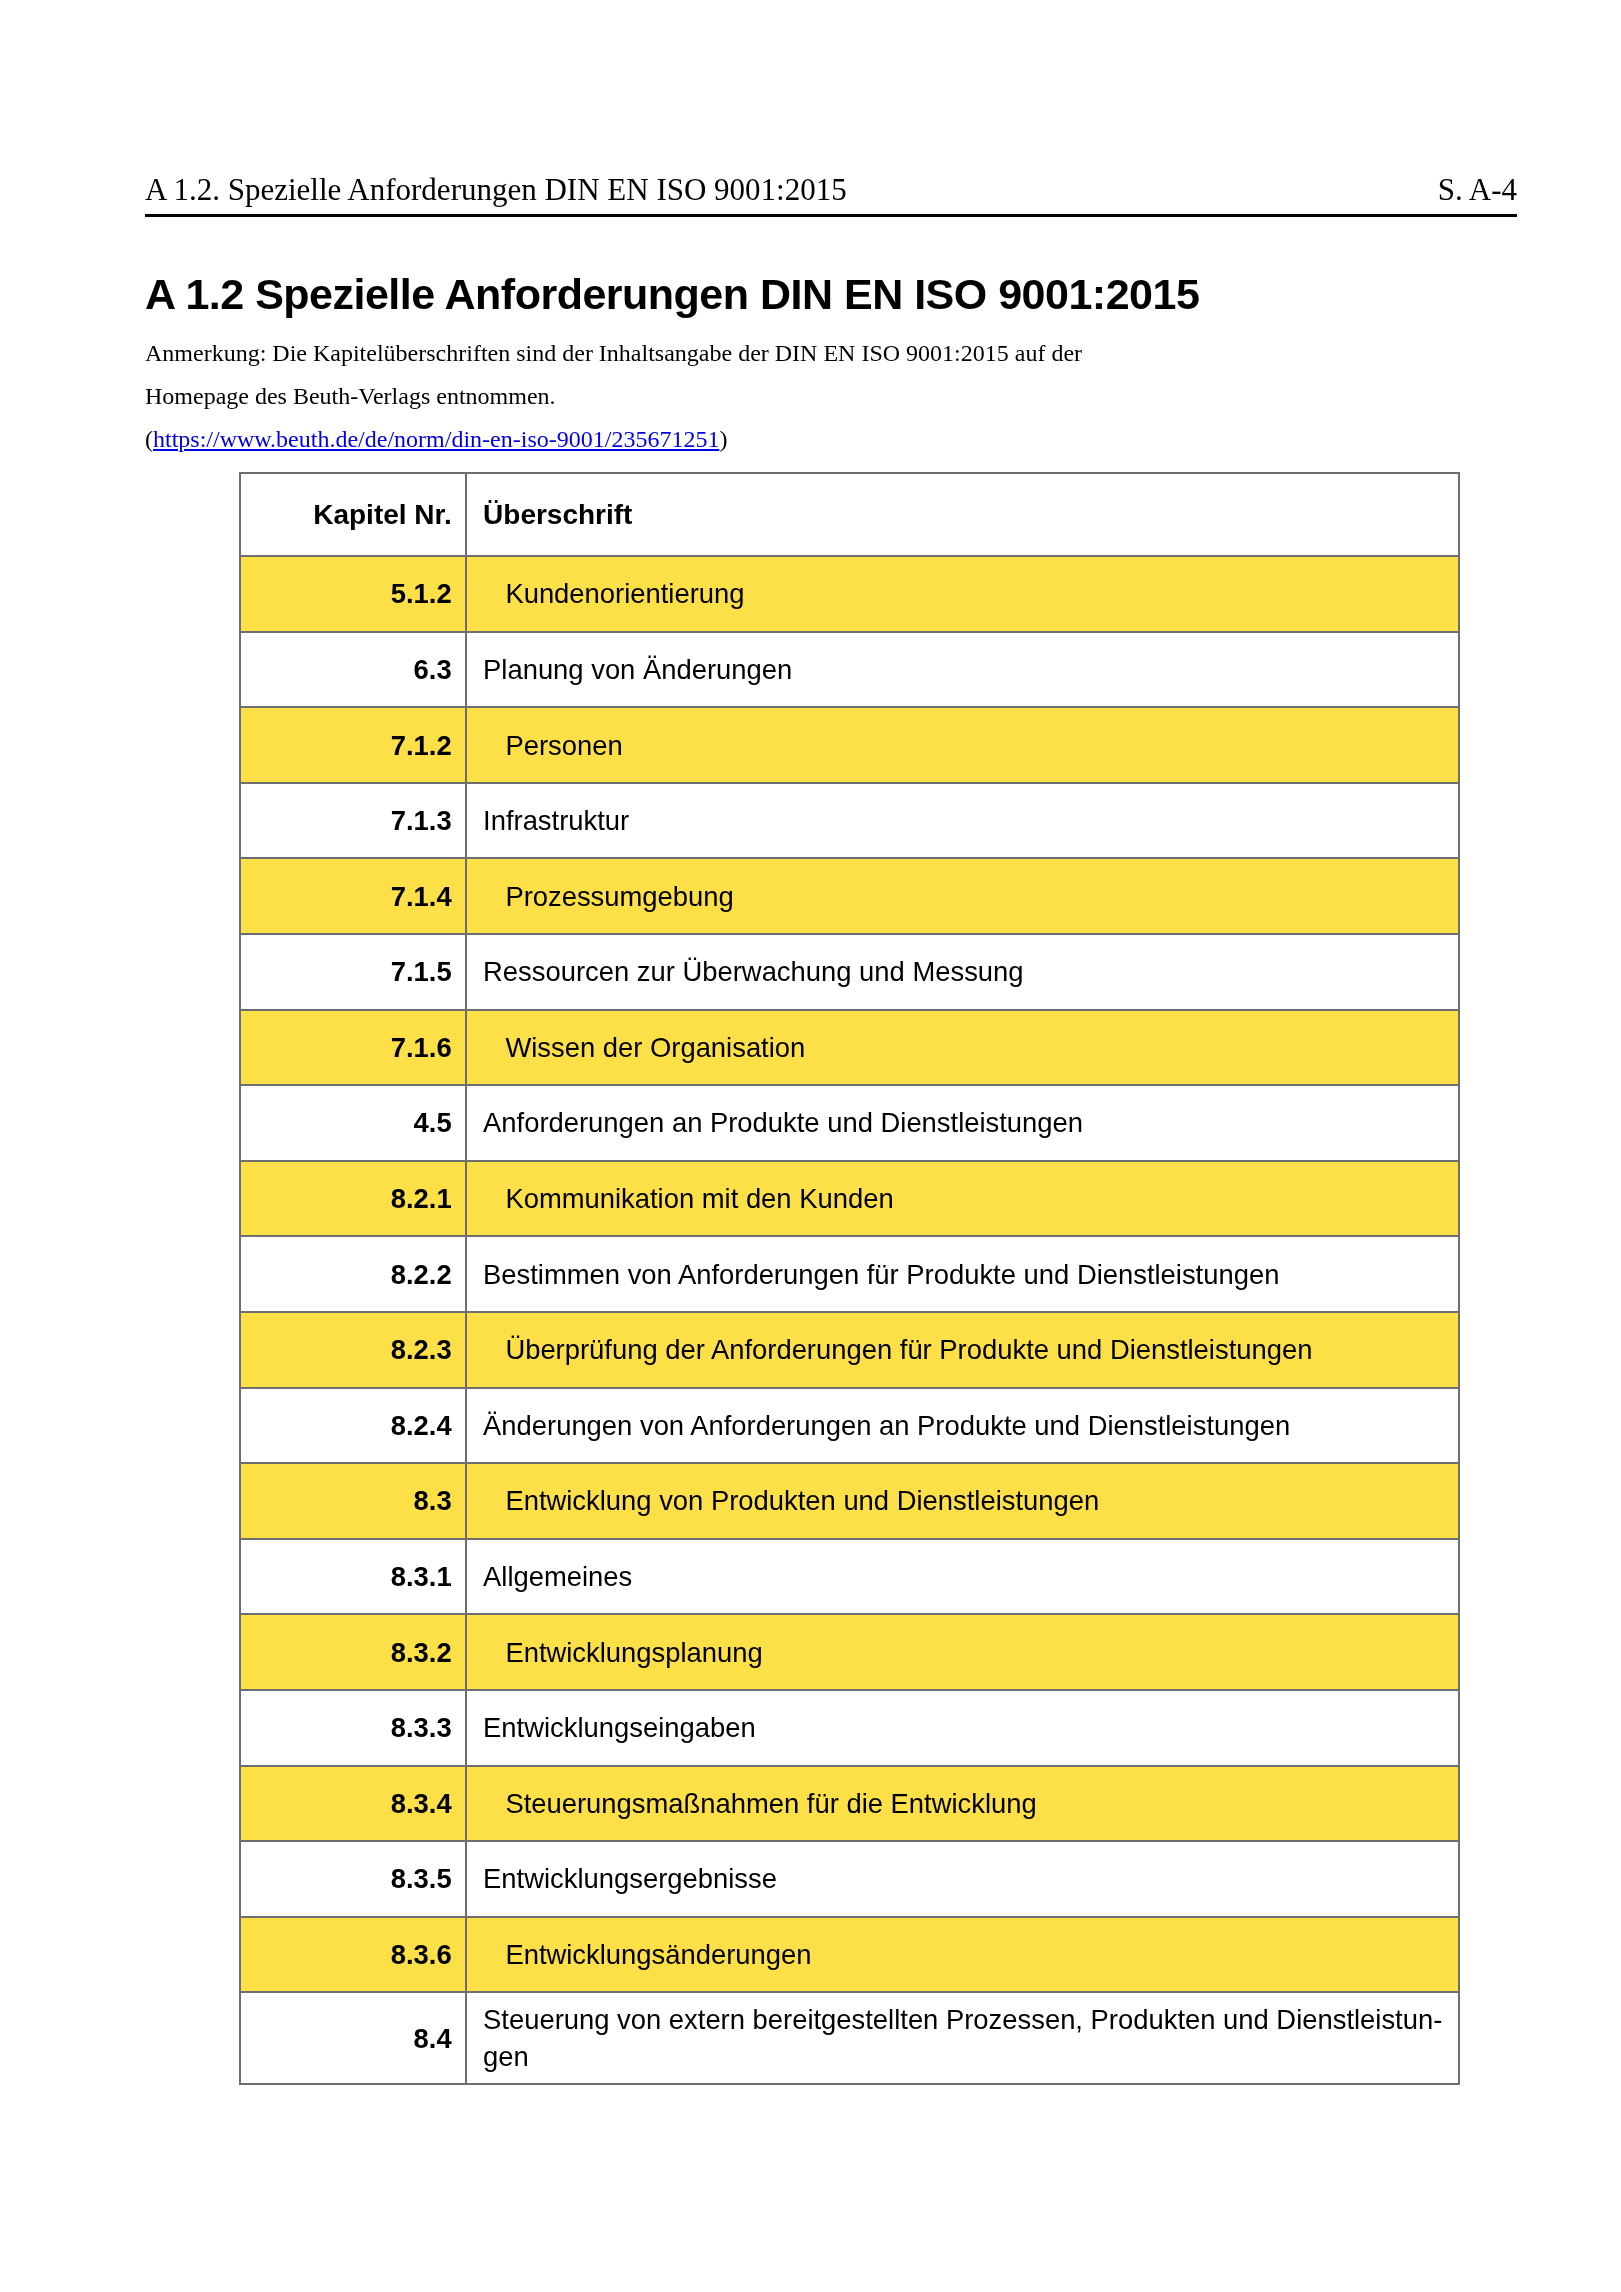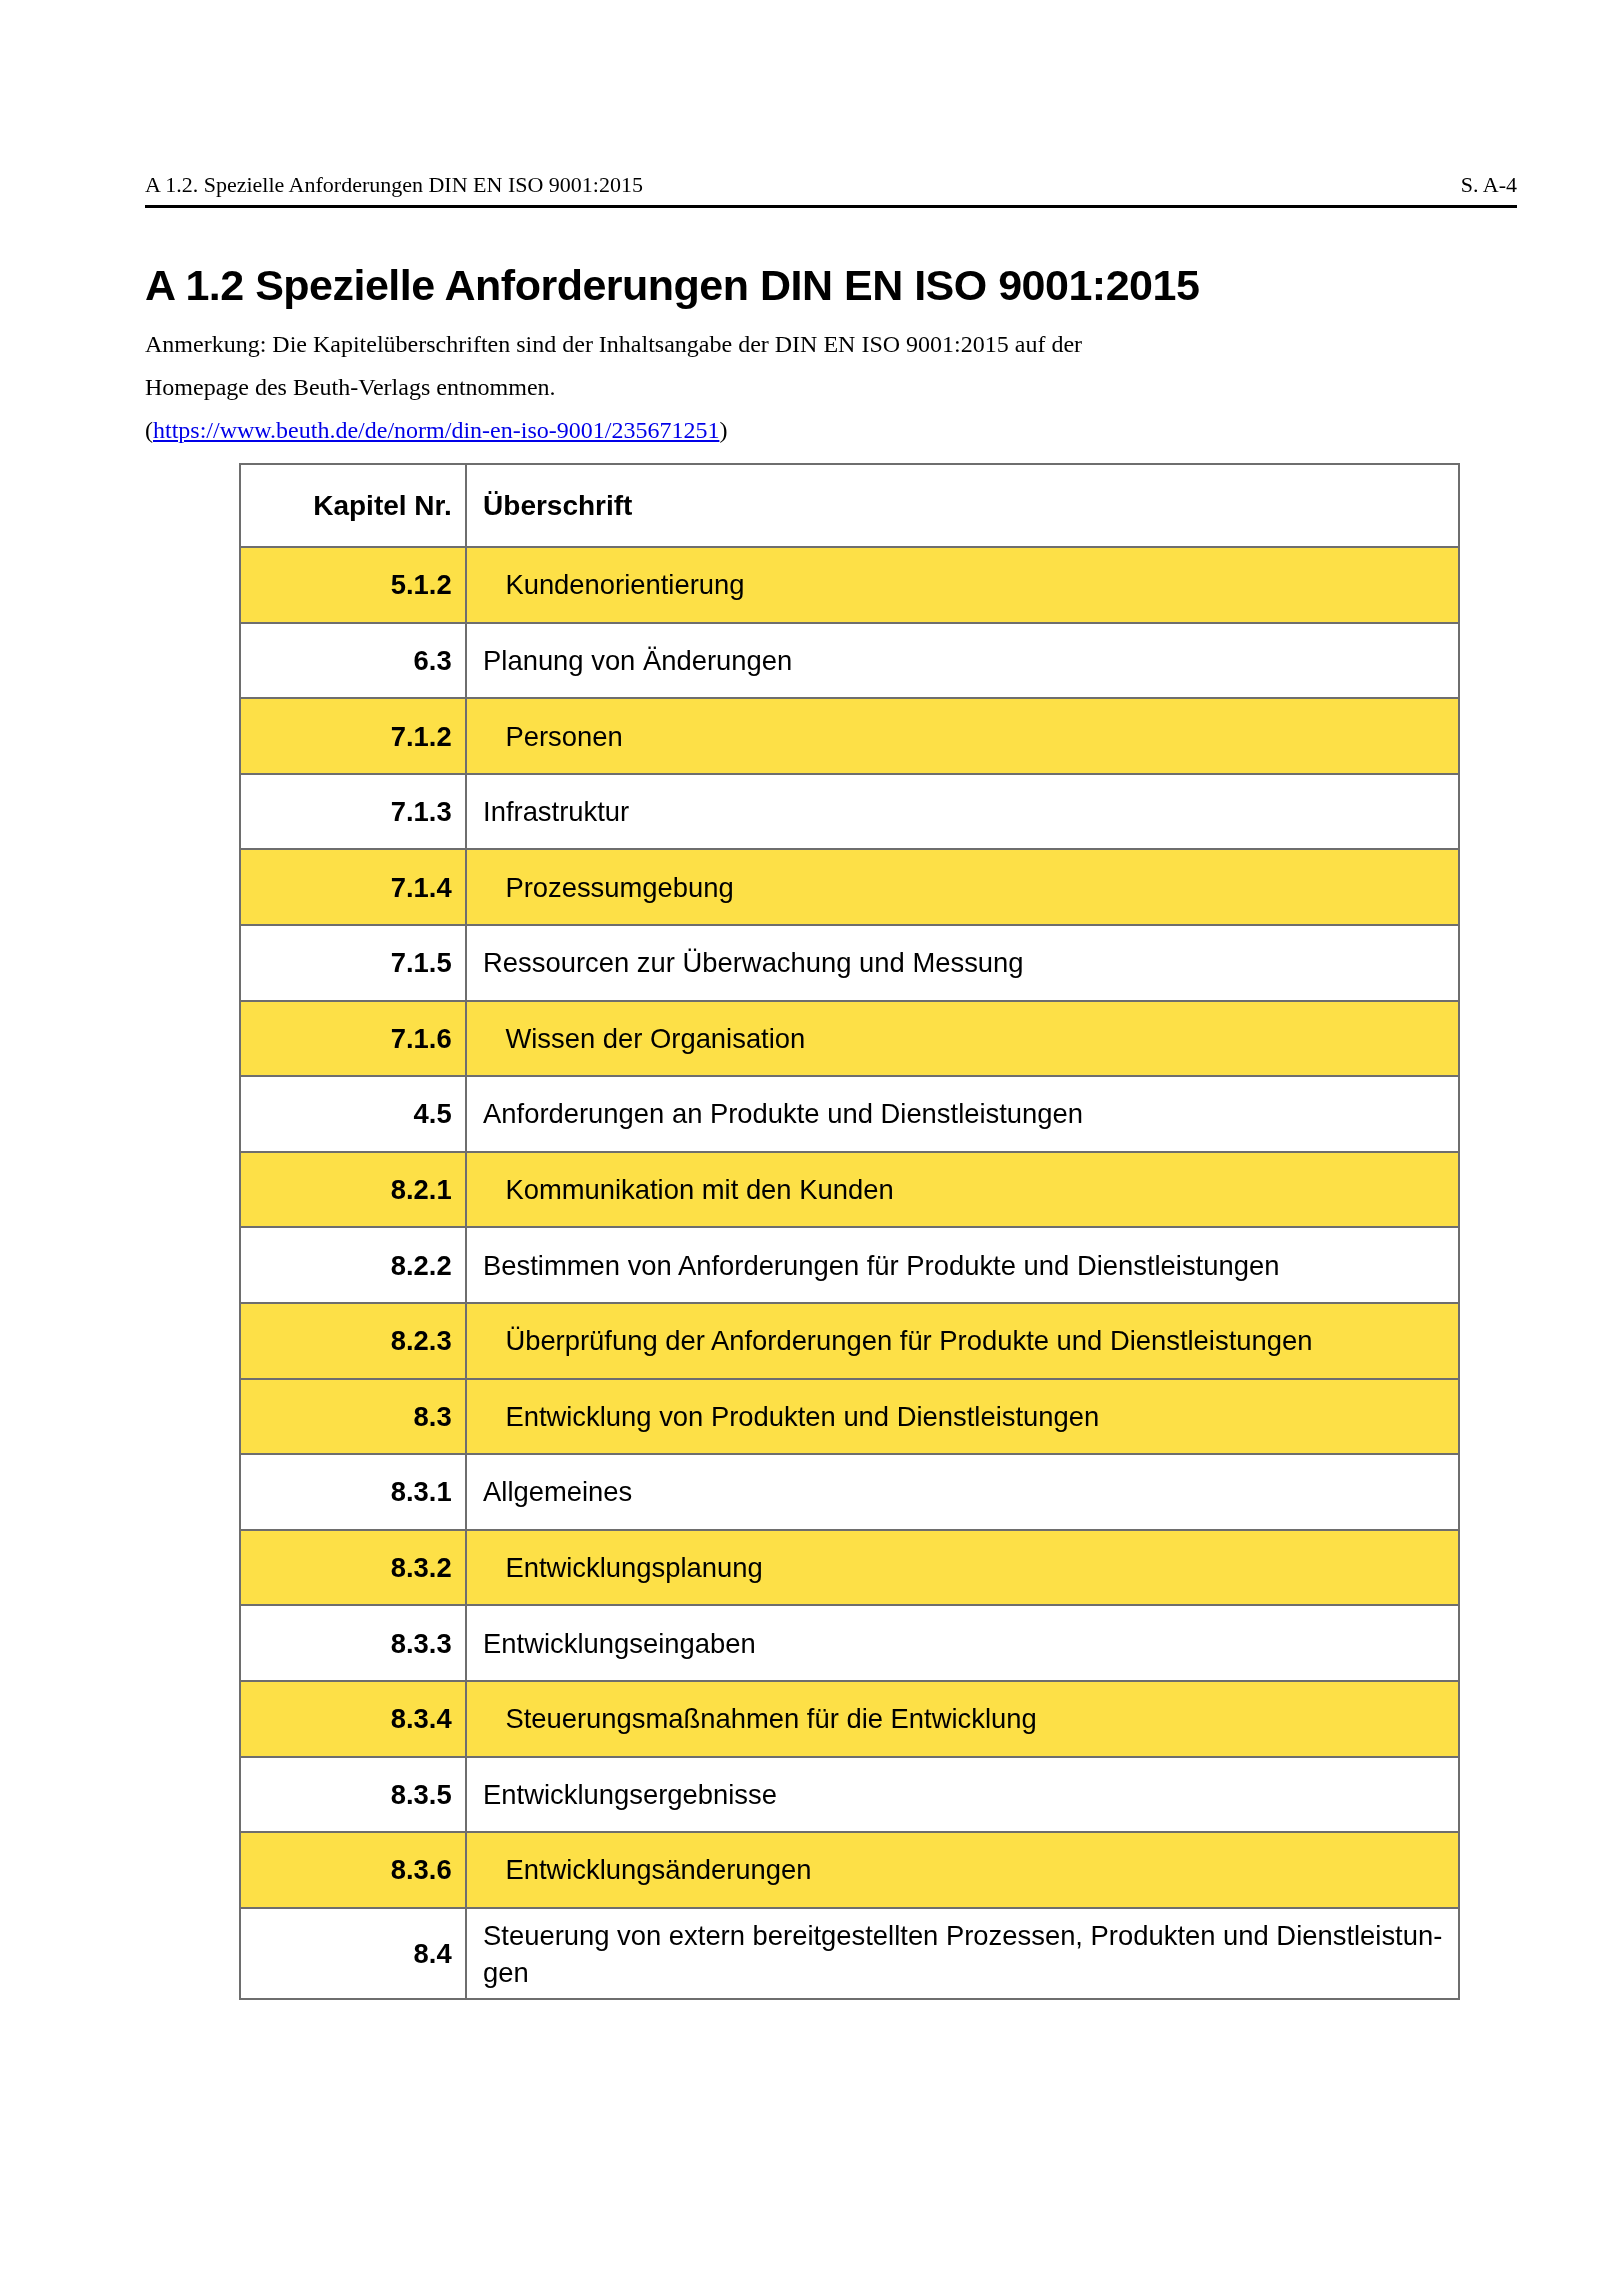--- a/index.html
+++ b/index.html
@@ -19,21 +19,21 @@
     box-sizing: border-box;
     width: 1621px;
     height: 2293px;
     padding: 174px 104px 0 145px;
   }
   
   .running-header {
     display: flex;
     justify-content: space-between;
     align-items: baseline;
-    font-size: 22px;
+    font-size: 31px;
     line-height: 1;
   }
   .header-rule {
     margin-top: 8.8px;
     border: none;
     border-top: 3.9px solid #000000;
     height: 0;
   }
   
   h1.page-title {
@@ -160,20 +160,24 @@
     <td class="col-title">Kommunikation mit den Kunden</td>
   </tr>
         <tr>
     <td class="col-nr">8.2.2</td>
     <td class="col-title">Bestimmen von Anforderungen für Produkte und Dienstleistungen</td>
   </tr>
         <tr class="shade">
     <td class="col-nr">8.2.3</td>
     <td class="col-title">Überprüfung der Anforderungen für Produkte und Dienstleistungen</td>
   </tr>
+        <tr>
+    <td class="col-nr">8.2.4</td>
+    <td class="col-title">Änderungen von Anforderungen an Produkte und Dienstleistungen</td>
+  </tr>
         <tr class="shade">
     <td class="col-nr">8.3</td>
     <td class="col-title">Entwicklung von Produkten und Dienstleistungen</td>
   </tr>
         <tr>
     <td class="col-nr">8.3.1</td>
     <td class="col-title">Allgemeines</td>
   </tr>
         <tr class="shade">
     <td class="col-nr">8.3.2</td>

